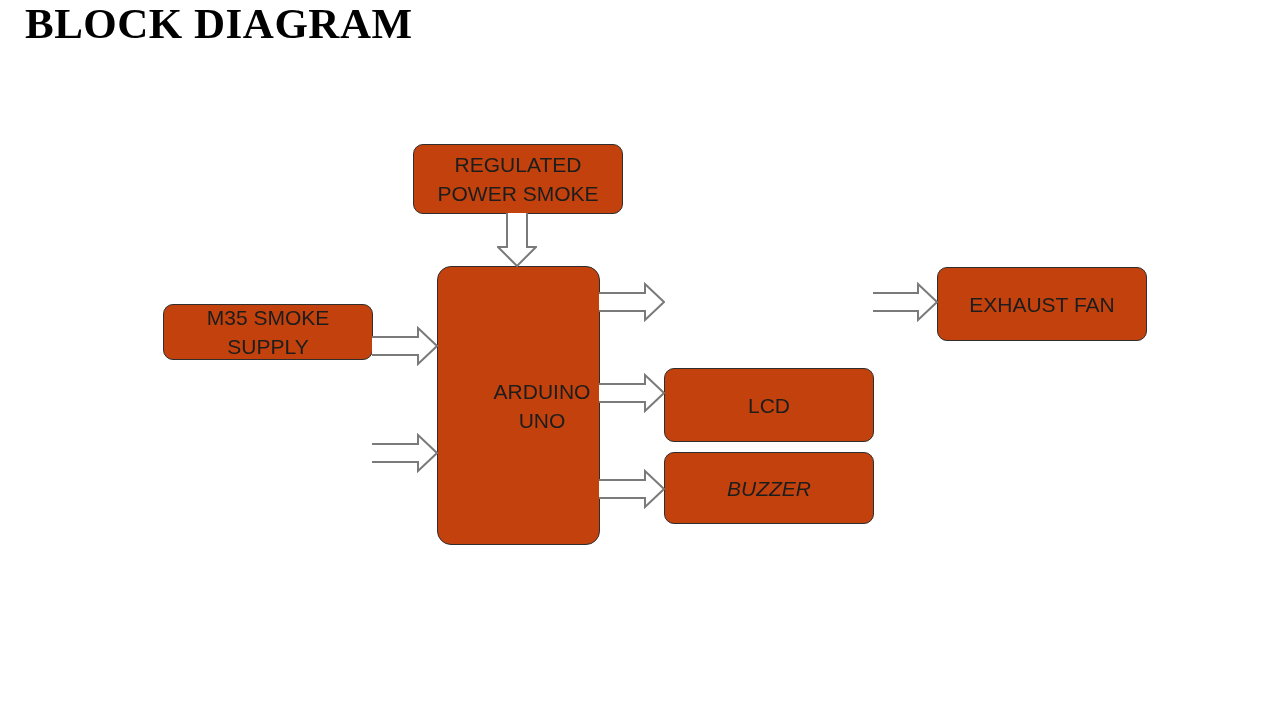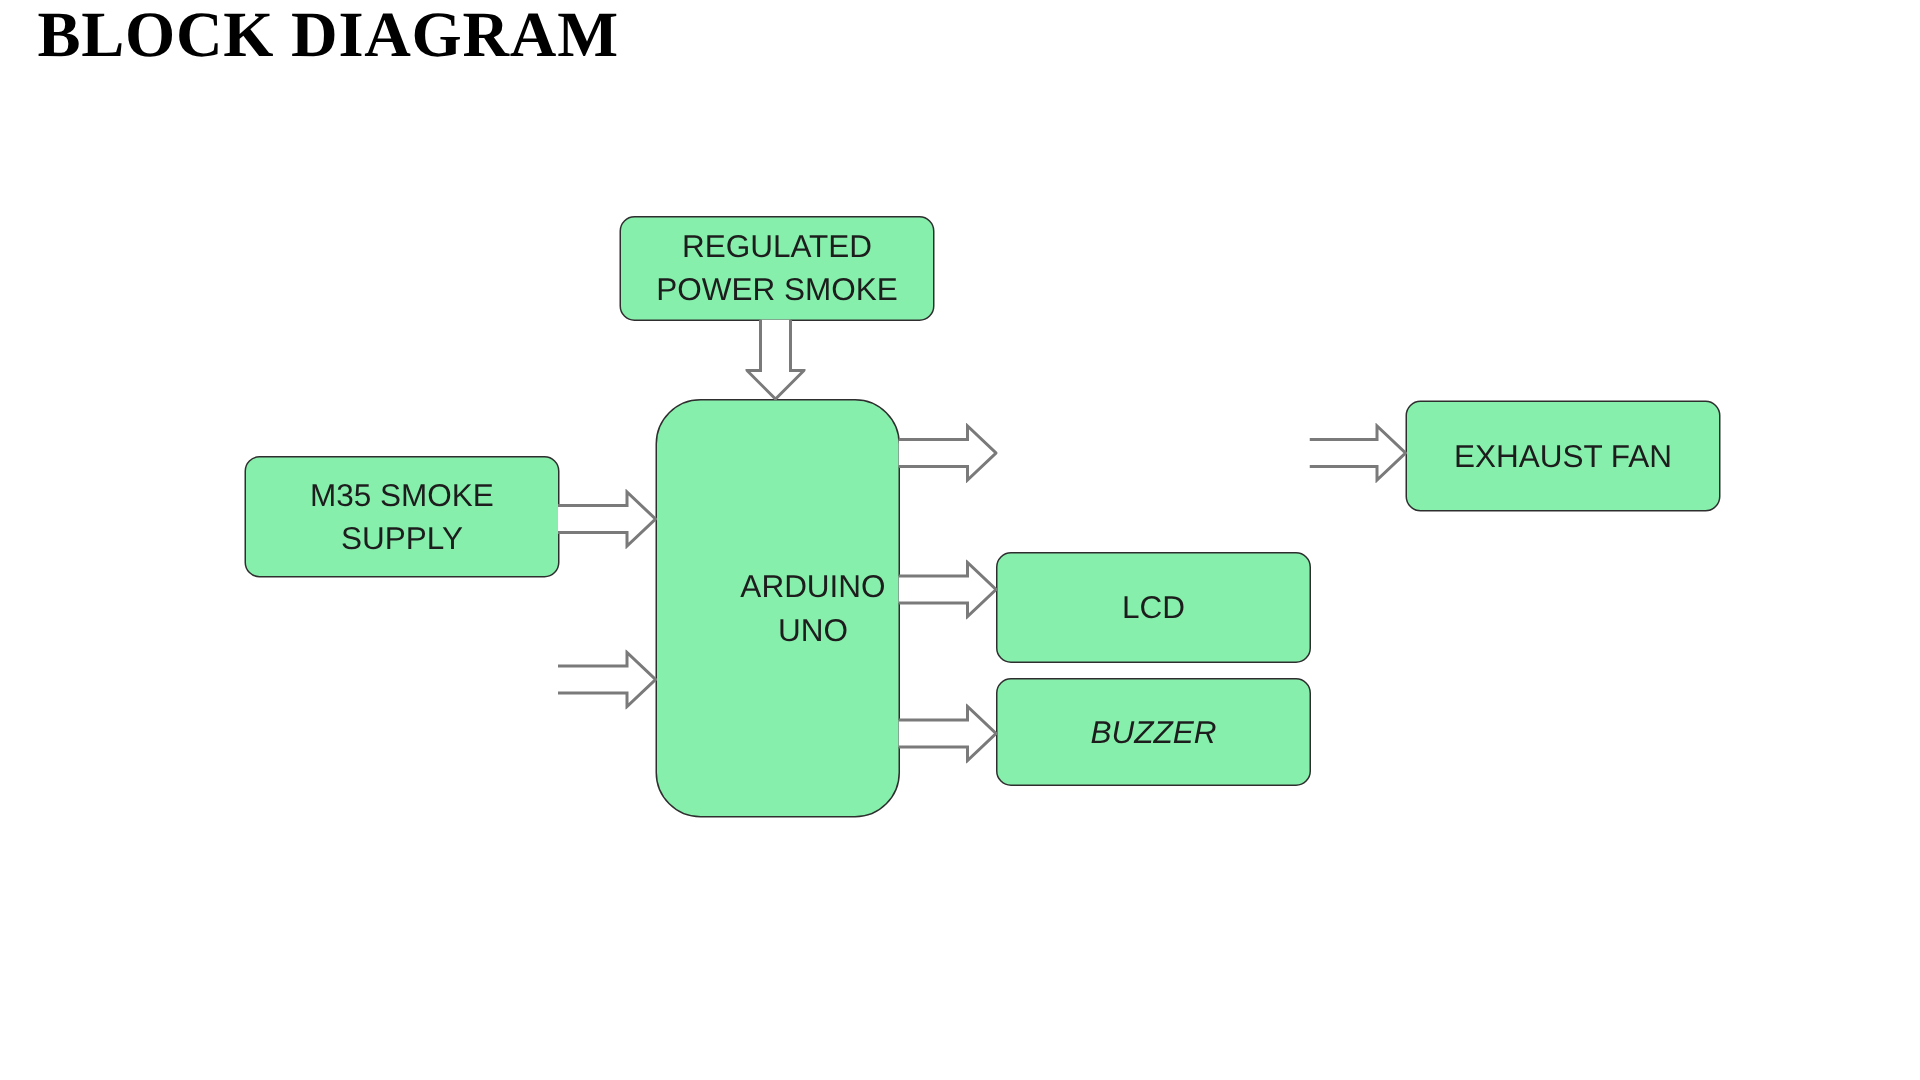--- a/index.html
+++ b/index.html
@@ -21,55 +21,55 @@
     font-family: "Liberation Serif", serif;
     font-weight: 700;
     font-size: 43px;
     letter-spacing: 0.5px;
     color: #000000;
     white-space: nowrap;
   }
   .box {
     position: absolute;
     box-sizing: border-box;
-    background: #86efac;
+    background: #c2410c;
     border: 1.4px solid #2e2e2e;
     border-radius: 10px;
     display: flex;
     flex-direction: column;
     align-items: center;
     justify-content: center;
     text-align: center;
     font-size: 21px;
     line-height: 29px;
     color: #1d1d1d;
     white-space: nowrap;
   }
-  .box--arduino { border-radius: 30px; padding-left: 47px; }
+  .box--arduino { border-radius: 14px; padding-left: 47px; }
   .arrow { position: absolute; display: block; }
   .arrow path {
     fill: #ffffff;
     stroke: #7a7a7a;
     stroke-width: 2;
     stroke-linejoin: miter;
   }
 </style>
 </head>
 <body>
 
 <div id="canvas">
 
   <div class="diagram-title">BLOCK DIAGRAM</div>
 
   <div class="box" style="left:413px; top:144px; width:210px; height:70px;">
     <div>REGULATED</div>
     <div>POWER SMOKE</div>
   </div>
 
-  <div class="box" style="left:163px; top:304px; width:210px; height:81px;">
+  <div class="box" style="left:163px; top:304px; width:210px; height:56px;">
     <div>M35 SMOKE</div>
     <div>SUPPLY</div>
   </div>
 
 
   <div class="box box--arduino" style="left:437px; top:266px; width:163px; height:279px;">
     <div>ARDUINO</div>
     <div>UNO</div>
   </div>
 

